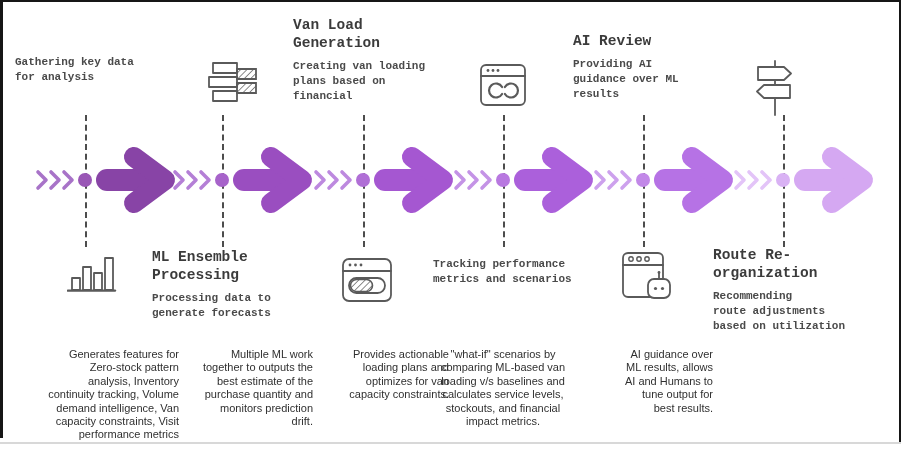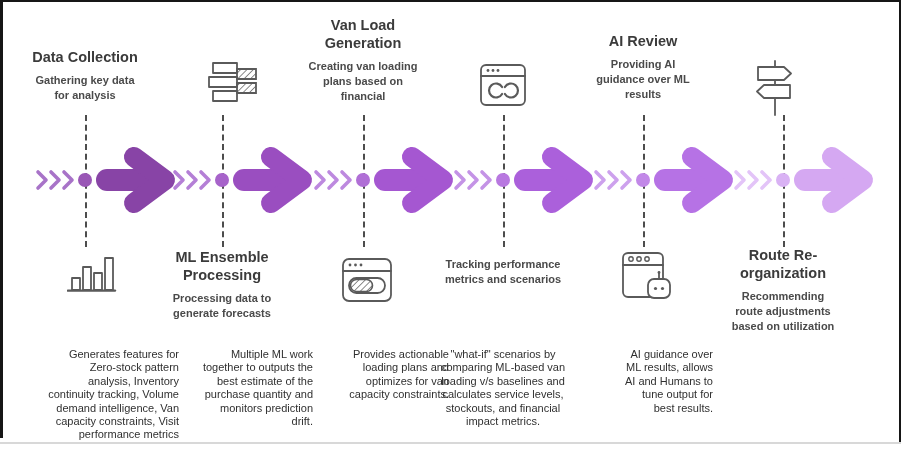--- a/index.html
+++ b/index.html
@@ -4,21 +4,21 @@
 <style>
   html,body{margin:0;padding:0;background:#fff;}
   .frame{position:relative;width:901px;height:451px;background:#ffffff;overflow:hidden;
          font-family:"Liberation Sans",sans-serif;}
   .edge-top{position:absolute;left:0;top:0;width:901px;height:2px;background:#161616;}
   .edge-left{position:absolute;left:0;top:0;width:3px;height:438px;background:#161616;}
   .edge-right{position:absolute;right:0;top:0;width:2px;height:442px;background:#161616;}
   .edge-bottom{position:absolute;left:0;top:442px;width:901px;height:2px;background:#d8d8d8;}
   .dash{position:absolute;top:115px;height:132px;width:0;border-left:2px dashed #4d4d4d;}
   .seg{position:absolute;top:130px;width:190px;height:100px;}
-  .labelblock{position:absolute;width:140px;text-align:center;}
+  .labelblock{position:absolute;width:140px;text-align:left;font-family:Liberation Mono, monospace;}
   .title{font-size:14.5px;font-weight:700;color:#3b3b3b;line-height:18px;white-space:pre-line;}
   .subtitle{font-size:11px;font-weight:700;color:#4a4a4a;line-height:15px;white-space:pre-line;margin-top:7px;}
   .desc{position:absolute;top:348px;font-size:11px;font-weight:400;color:#303030;
         line-height:13.4px;white-space:pre-line;}
   .desc.left{text-align:right;}
   .desc.center{text-align:center;}
   .icon{position:absolute;}
   .icon *{vector-effect:non-scaling-stroke;}
   svg .ln{stroke:#5a5a5a;stroke-width:1.8;fill:none;stroke-linejoin:round;stroke-linecap:round;}
   svg .fl{fill:#5a5a5a;stroke:none;}
@@ -94,21 +94,20 @@
   <svg class="seg" style="left:728px" viewBox="0 0 190 100">
     <polyline class="chev" points="8,42 16,50 8,58" stroke="#E3C4F8"></polyline>
     <polyline class="chev" points="21,42 29,50 21,58" stroke="#E3C4F8"></polyline>
     <polyline class="chev" points="34,42 42,50 34,58" stroke="#E3C4F8"></polyline>
     <circle cx="55" cy="50" r="7" fill="#D9B2F4"></circle>
     <rect x="66" y="39" width="60" height="22" rx="11" fill="#D5A8F2"></rect>
     <polyline class="head" points="104,27 135,50 104,73" stroke="#D5A8F2"></polyline>
   </svg>
 
   <div class="labelblock" style="left:15px;top:48px">
-    <div class="title">Data Collection</div>
     <div class="subtitle">Gathering key data
 for analysis</div>
   </div>
   <svg class="icon" style="left:67px;top:256px" width="50" height="37" viewBox="0 0 50 37">
     <rect class="ln" x="5" y="22" width="8" height="12"></rect>
     <rect class="ln" x="16" y="11" width="8" height="23"></rect>
     <rect class="ln" x="27" y="17" width="8" height="17"></rect>
     <rect class="ln" x="38" y="2" width="8" height="32"></rect>
     <line class="ln" x1="1" y1="34.6" x2="48" y2="34.6" style="stroke-width:2.4"></line>
   </svg>

